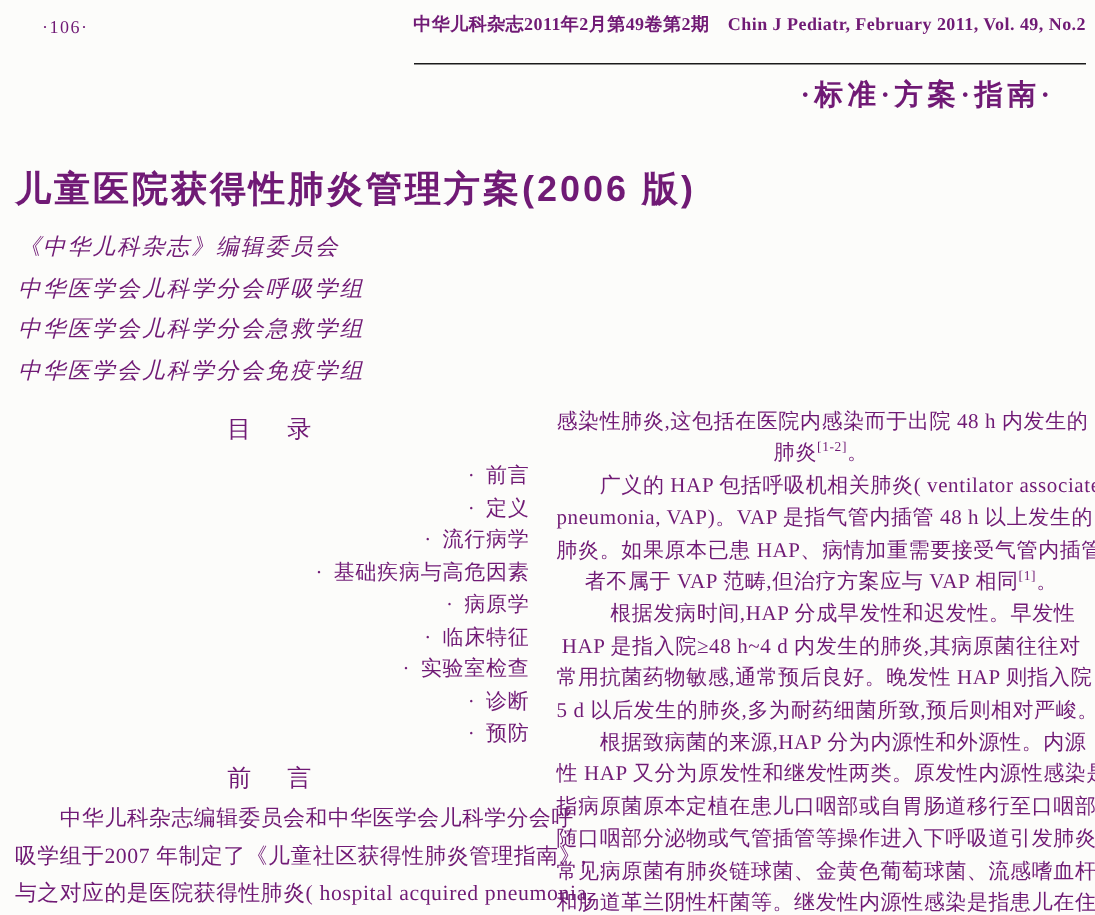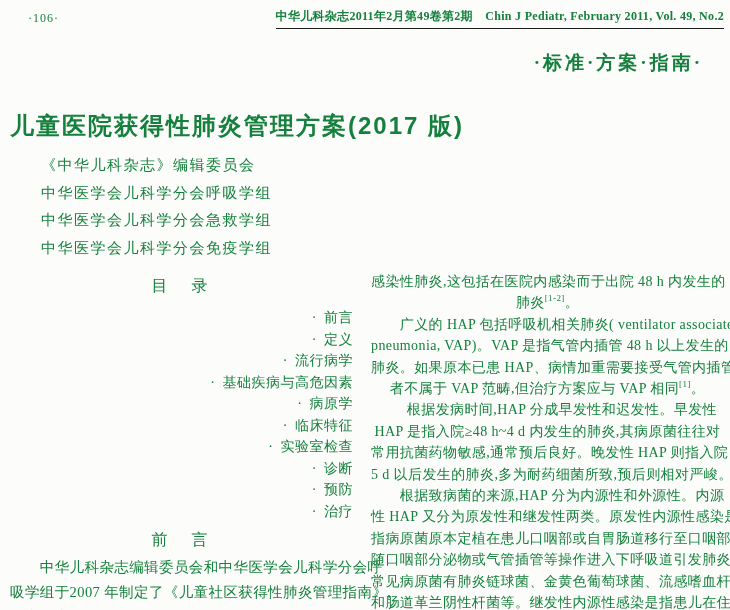--- a/index.html
+++ b/index.html
@@ -1,41 +1,41 @@
 <!DOCTYPE html>
 <html><head>
 <meta charset="utf-8">
 <style>
   html,body{margin:0;padding:0;background:#e8e8e8;}
   .page{
     position:relative; width:730px; height:610px; overflow:hidden;
-    background:#fcfcfa; color:#15803d;
+    background:#fcfcfa; color:#701a75;
     font-family:"Liberation Serif","DejaVu Serif",serif;
   }
   
   .page-header{position:absolute; top:8px; left:0; right:6px; height:22px;}
   .page-num{position:absolute; left:28px; top:3px; font-size:12px; letter-spacing:1px;}
   .journal-ref{
     position:absolute; right:0; top:0; font-size:12px; font-weight:bold;
-    letter-spacing:.3px; border-bottom:1.5px solid #1b1b1b; padding-bottom:3px;
+    letter-spacing:.3px; border-bottom:1.5px solid #1b1b1b; padding-bottom:17px;
   }
   
   .section-label{
     position:absolute; top:50px; right:27px;
     font-size:19px; font-weight:bold; letter-spacing:3px;text-align:center;
   }
   
   .doc-title{
     position:absolute; top:94px; left:10px;
     font-family:"Liberation Sans","DejaVu Sans",sans-serif;
     font-size:24px; font-weight:bold; letter-spacing:2px;
   }
   .authors{position:absolute; top:152px; left:12px;}
   .author-line{
-    font-size:15px; line-height:27.5px; letter-spacing:1.5px;margin-left:29px;
+    font-style:italic; font-size:15px; line-height:27.5px; letter-spacing:1.5px;
   }
   
   .columns{position:absolute; top:268px; left:10px; width:714px; display:flex; gap:18px;}
   .col-left{width:343px;}
   .col-right{width:353px; padding-top:3px;}
   .mid-heading{
     text-align:center; font-weight:normal; font-size:16px; letter-spacing:4px;
     font-family:"Liberation Sans","DejaVu Sans",sans-serif;
   }
   .toc-heading{margin-top:8px;}
@@ -54,21 +54,21 @@
 
 <div class="page">
 
   <div class="page-header">
     <span class="page-num">·106·</span>
     <span class="journal-ref">中华儿科杂志2011年2月第49卷第2期　Chin J Pediatr, February 2011, Vol. 49, No.2</span>
   </div>
 
   <div class="section-label">·标准·方案·指南·</div>
 
-  <h1 class="doc-title">儿童医院获得性肺炎管理方案(2017 版)</h1>
+  <h1 class="doc-title">儿童医院获得性肺炎管理方案(2006 版)</h1>
 
   <div class="authors">
       <div class="author-line">《中华儿科杂志》编辑委员会</div>
       <div class="author-line">中华医学会儿科学分会呼吸学组</div>
       <div class="author-line">中华医学会儿科学分会急救学组</div>
       <div class="author-line">中华医学会儿科学分会免疫学组</div>
     </div>
 
   <div class="columns">
 
@@ -77,21 +77,20 @@
       <div class="toc-list">
           <div class="toc-item"><span class="bullet">·</span>前言</div>
           <div class="toc-item"><span class="bullet">·</span>定义</div>
           <div class="toc-item"><span class="bullet">·</span>流行病学</div>
           <div class="toc-item"><span class="bullet">·</span>基础疾病与高危因素</div>
           <div class="toc-item"><span class="bullet">·</span>病原学</div>
           <div class="toc-item"><span class="bullet">·</span>临床特征</div>
           <div class="toc-item"><span class="bullet">·</span>实验室检查</div>
           <div class="toc-item"><span class="bullet">·</span>诊断</div>
           <div class="toc-item"><span class="bullet">·</span>预防</div>
-          <div class="toc-item"><span class="bullet">·</span>治疗</div>
         </div>
 
       <div class="mid-heading foreword-heading">前　言</div>
       <div class="foreword-para">
           <div class="doc-line">　　中华儿科杂志编辑委员会和中华医学会儿科学分会呼</div>
           <div class="doc-line">吸学组于2007 年制定了《儿童社区获得性肺炎管理指南》,</div>
           <div class="doc-line">与之对应的是医院获得性肺炎( hospital acquired pneumonia,</div>
         </div>
     </div>
 

